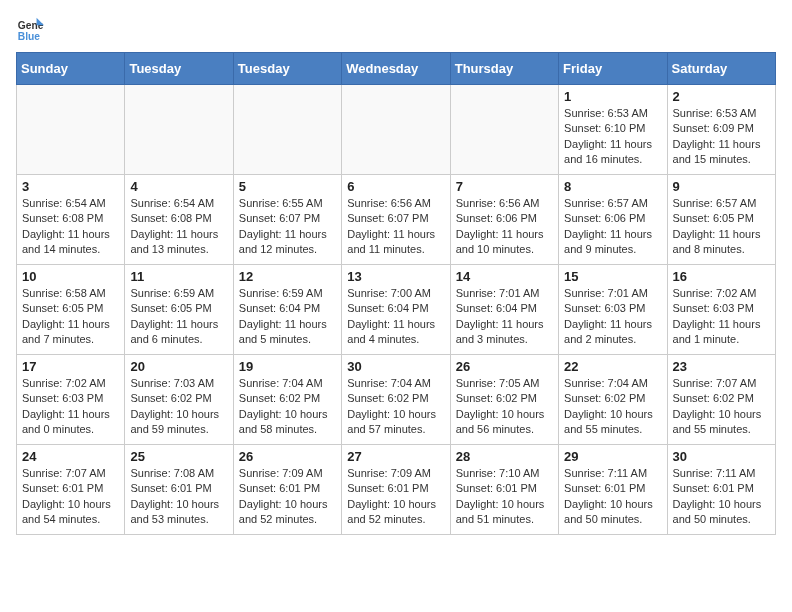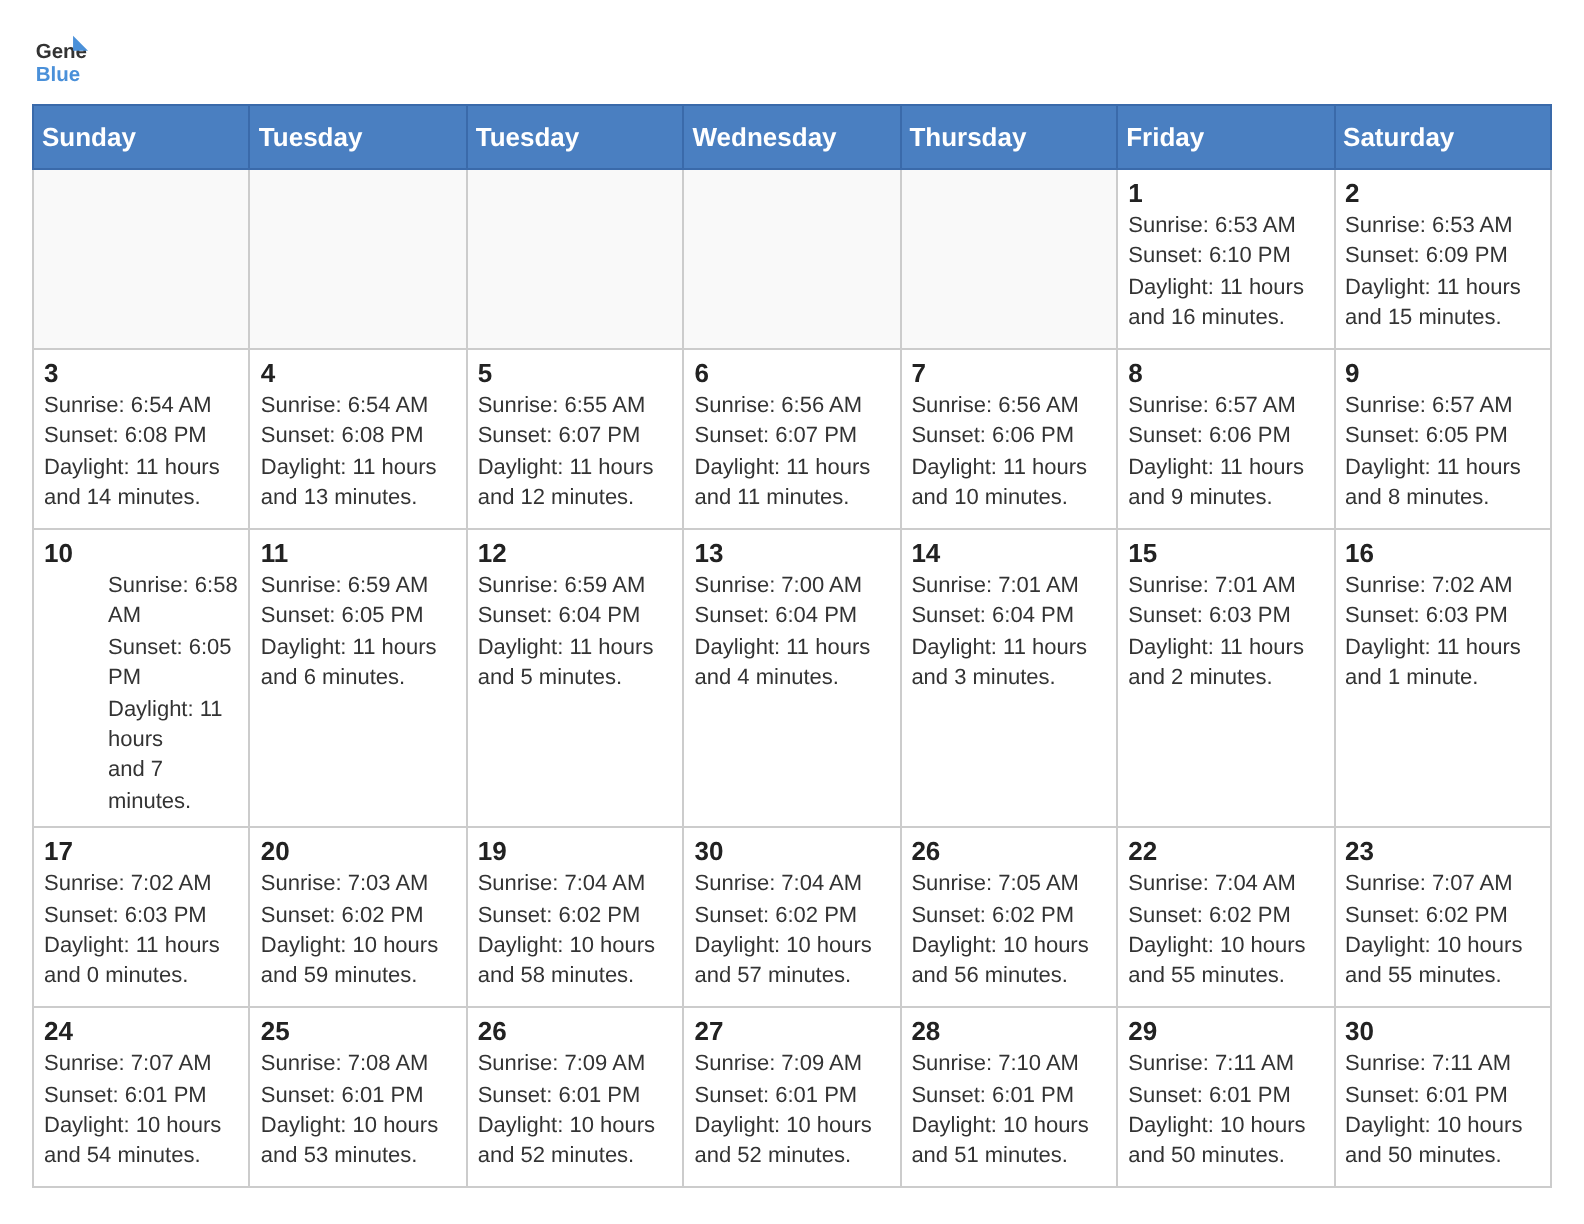--- a/index.html
+++ b/index.html
@@ -170,21 +170,21 @@
           <span class="day-number">9</span>
           <div class="day-info" style="white-space: pre-line;">Sunrise: 6:57 AM
 Sunset: 6:05 PM
 Daylight: 11 hours
 and 8 minutes.</div>
         </td>
       </tr>
       <tr>
         <td>
           <span class="day-number">10</span>
-          <div class="day-info" style="white-space: pre-line; margin-left: 32px;">Sunrise: 6:58 AM
+          <div class="day-info" style="white-space: pre-line;">Sunrise: 6:58 AM
 Sunset: 6:05 PM
 Daylight: 11 hours
 and 7 minutes.</div>
         </td>
         <td>
           <span class="day-number">11</span>
           <div class="day-info" style="white-space: pre-line;">Sunrise: 6:59 AM
 Sunset: 6:05 PM
 Daylight: 11 hours
 and 6 minutes.</div>

